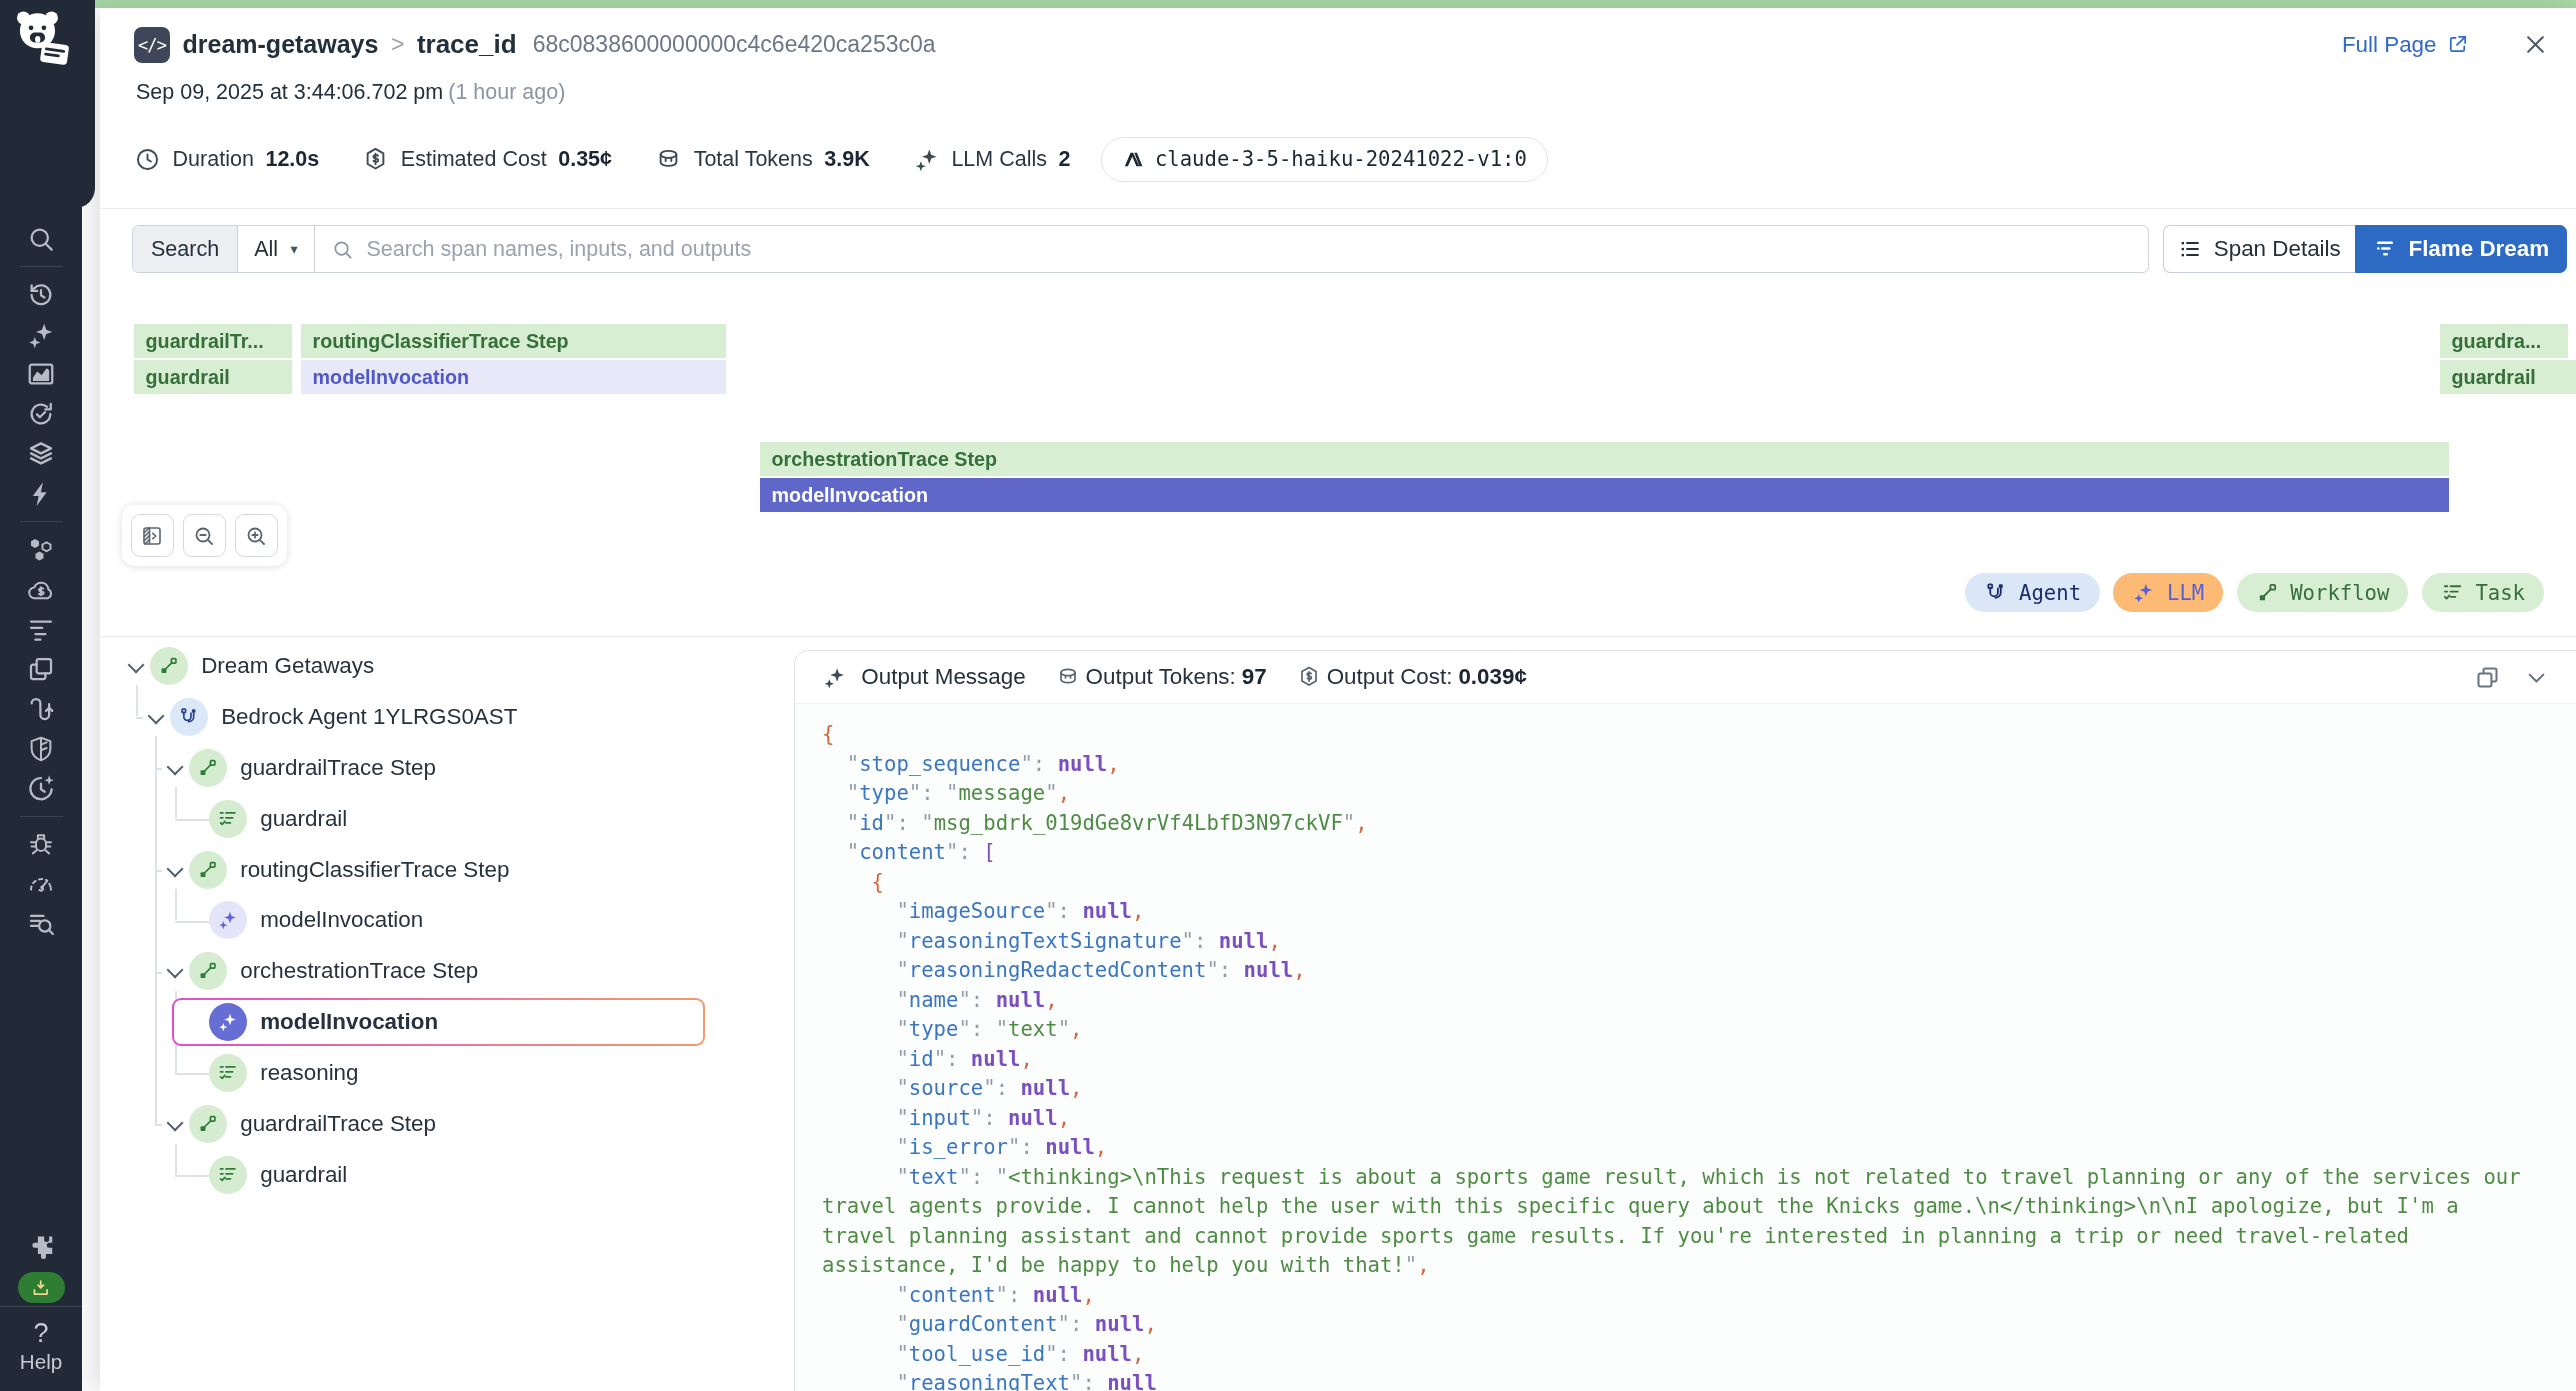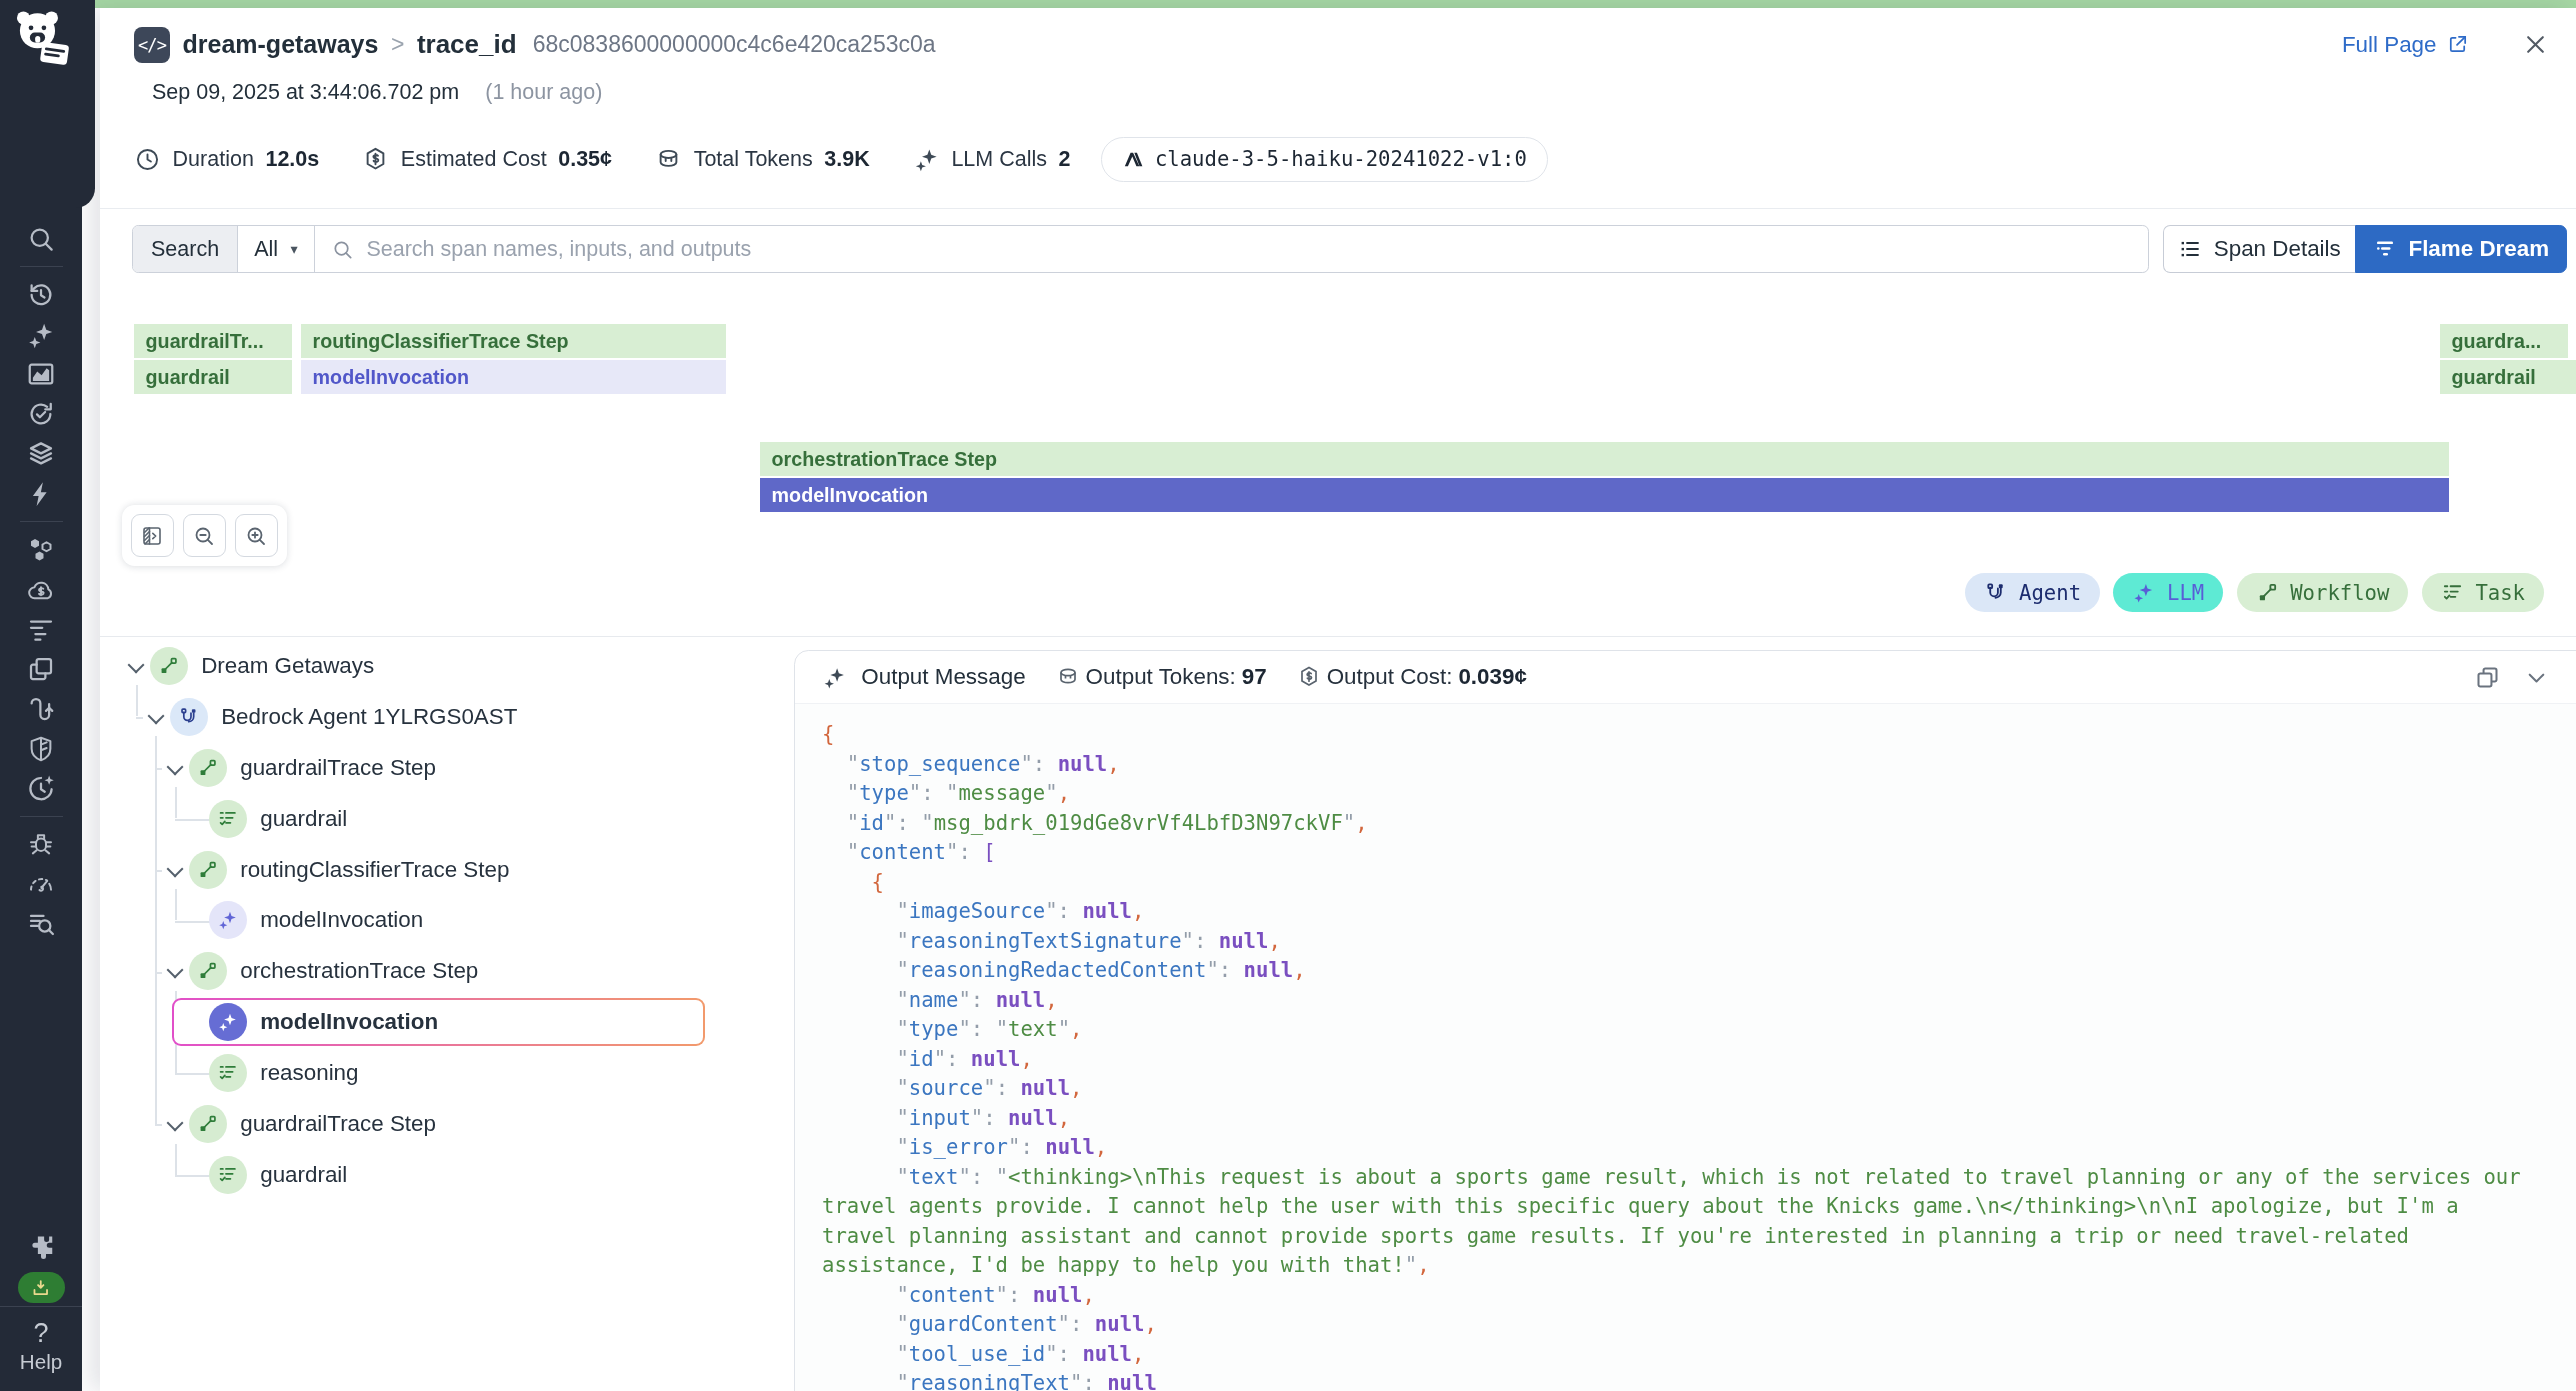--- a/index.html
+++ b/index.html
@@ -32,21 +32,21 @@
               font-family:"DejaVu Sans Mono",monospace;font-size:17px;display:flex;align-items:center;
               justify-content:center;letter-spacing:-0.9px}
   .svc{font-size:25px;font-weight:bold;cursor:pointer}
   .crumb-sep{color:#9aa3ae;font-size:23px;}
   .tlabel{font-size:26px;font-weight:bold;}
   .tid{font-size:23px;color:#6d7685;margin-left:3.6px;}
   .flexsp{flex:1}
   .fullpage{color:#2e6bc8;font-size:22.4px;display:flex;align-items:center;gap:9px;cursor:pointer;text-decoration:none}
   .fullpage svg{width:23px;height:23px}
   .closex{color:#525a64;margin-left:41px;width:27px;height:27px;cursor:pointer}
-  .hd2{position:absolute;top:72px;left:52px;font-size:21.5px;display:flex;gap:26px}
+  .hd2{position:absolute;top:72px;left:36px;font-size:21.5px;display:flex;gap:5px}
   .rel{color:#8c94a1}
   
   .metrics{position:absolute;top:125px;left:34px;right:27px;height:52px;display:flex;align-items:center;}
   .mgroups{display:flex;gap:43px;align-items:center}
   .mgroup{display:flex;align-items:center;gap:11.6px;font-size:21.5px;text-align:right;}
   .micon{width:27px;height:27px;color:#3e4a56;flex:none}
   .mlabel{color:#2b3643}
   .mvalue{font-weight:bold;color:#1d2733}
   .model-pill{display:flex;align-items:center;gap:10.7px;height:43px;padding:0 19.7px;margin-left:30px;
               border:1.3px solid #e0e4ea;border-radius:22.4px;font-family:"DejaVu Sans Mono",monospace;
@@ -82,21 +82,21 @@
   .zoomctrl{position:absolute;top:497px;left:21.5px;display:flex;gap:9px;padding:9px;background:#fff;
             border-radius:12.5px;box-shadow:0 0.9px 7.2px rgba(30,40,60,.15)}
   .zbtn{width:43px;height:43px;border:1.3px solid #d4d9e0;border-radius:9px;background:#fff;color:#5a646f;
         display:flex;align-items:center;justify-content:center;cursor:pointer;padding:0}
   .zbtn svg{width:24px;height:24px}
   .legend{position:absolute;top:565px;right:32px;display:flex;gap:13.4px}
   .lpill{height:39px;border-radius:19.7px;display:flex;align-items:center;gap:11.6px;padding:0 19px;
          font-family:"DejaVu Sans Mono",monospace;font-size:20.6px;cursor:pointer}
   .lpill svg{width:23px;height:23px}
   .lp-agent{background:#dbe7f7;color:#1c2c6e}
-  .lp-llm{background:#5eead4;color:#585ed6}
+  .lp-llm{background:#fdba74;color:#585ed6}
   .lp-workflow,.lp-task{background:#d8eed3;color:#366f3b}
   .hsep{position:absolute;top:628px;left:0;right:0;border-top:0.9px solid #e7eaee}
   
   .tree{position:absolute;top:629px;left:0;width:694px;bottom:0;overflow:hidden}
   .tline{position:absolute;background:#dde2e8}
   .tree-row{position:absolute;height:50px;display:flex;align-items:center;cursor:pointer}
   .chev{width:23px;height:23px;position:relative;flex:none}
   .chev::after{content:"";position:absolute;left:5.4px;top:4.5px;width:9.8px;height:9.8px;
                border-left:2.2px solid #55606c;border-bottom:2.2px solid #55606c;transform:rotate(-45deg)}
   .chev-sp{width:23px;flex:none}

